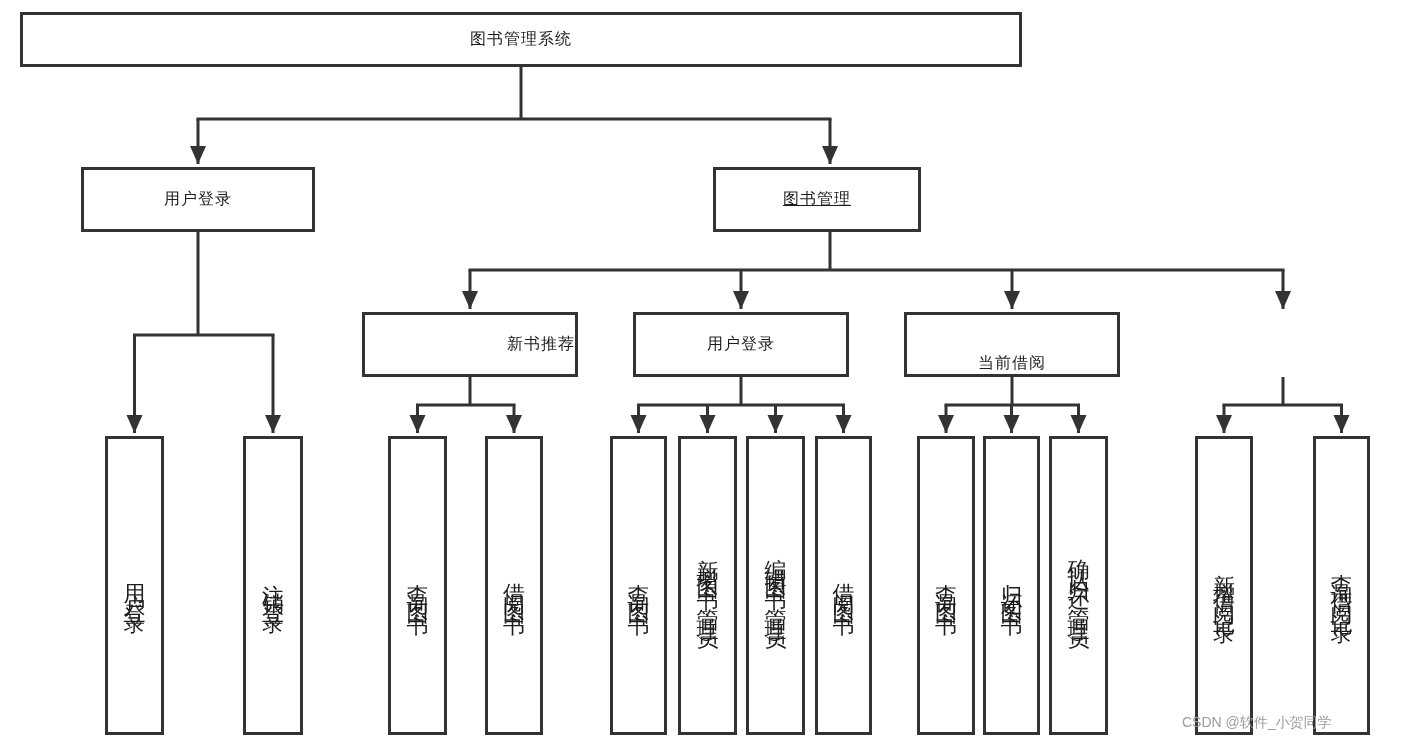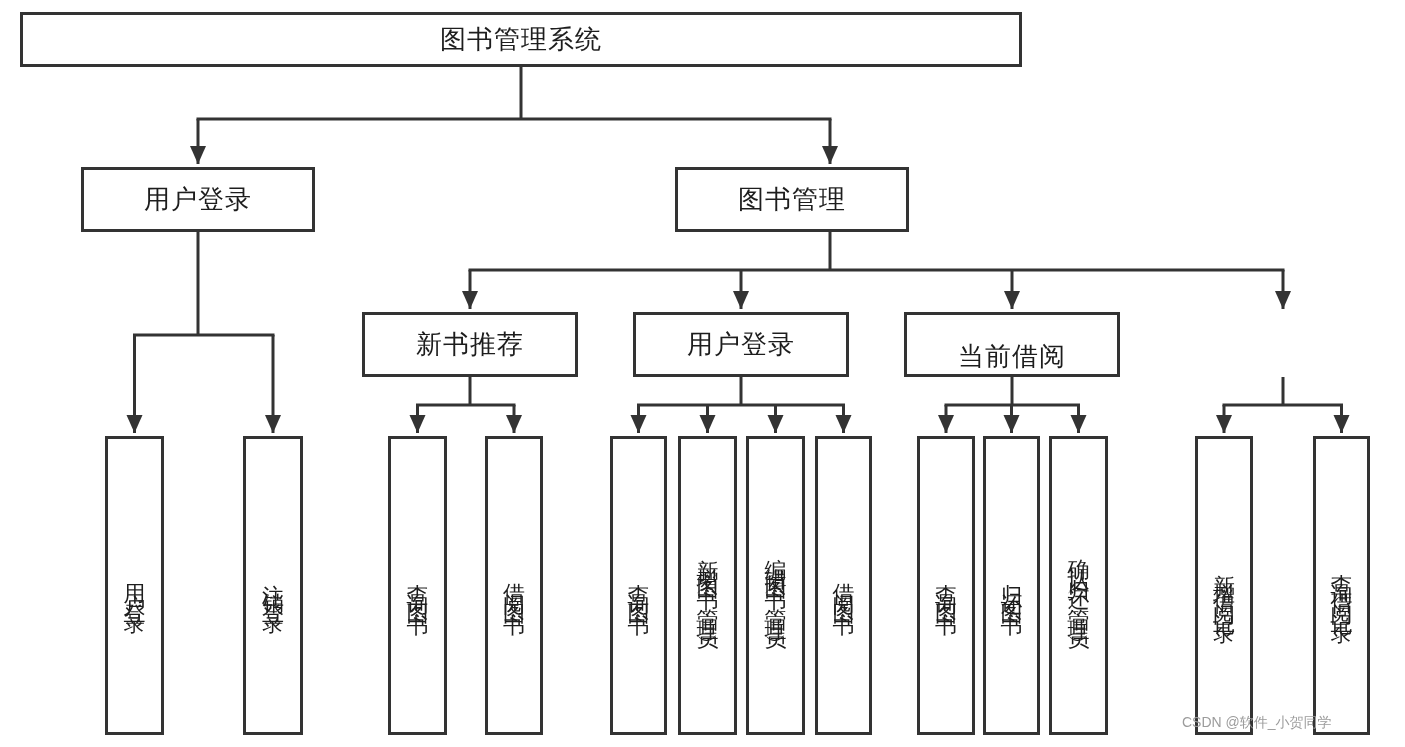--- a/index.html
+++ b/index.html
@@ -13,34 +13,34 @@
   .connectors{position:absolute;left:0;top:0;width:1405px;height:747px;}
   .node{
     position:absolute;
     box-sizing:border-box;
     background:#ffffff;
     border:3px solid #333333;
     color:#1d1d1d;
     display:flex;align-items:center;justify-content:center;
     text-align:center;
   }
-  .node-h{font-size:26px;letter-spacing:1px;white-space:nowrap;}
+  .node-h{font-size:16px;letter-spacing:1px;white-space:nowrap;}
   .node-leaf{font-size:22px;}
   .vtext{
     writing-mode:vertical-rl;
     text-orientation:mixed;
     letter-spacing:10px;
     line-height:1.1;
   }
   
   .n-root{left:20px;top:12px;width:1002px;height:55px;}
   .n-l2a{left:81px;top:167px;width:234px;height:65px;}
-  .n-l2b{left:675px;top:167px;width:234px;height:65px;}
+  .n-l2b{left:713px;top:167px;width:208px;height:65px;text-decoration:underline;}
   .n-l3{top:312px;width:216px;height:65px;}
-  .n-l3a{left:362px;}
+  .n-l3a{left:362px;justify-content:flex-end;}
   .n-l3b{left:633px;}
   .n-l3c{left:904px;align-items:flex-end;}
   .n-l3d{left:1175px;}
   .leaf{top:436px;height:299px;}
   .lf-a1{left:105px;width:59px;}
   .lf-a2{left:243px;width:60px;}
   .lf-b1{left:388px;width:59px;}
   .lf-b2{left:485px;width:58px;}
   .lf-c1{left:610px;width:57px;}
   .lf-c2{left:678px;width:59px;}

